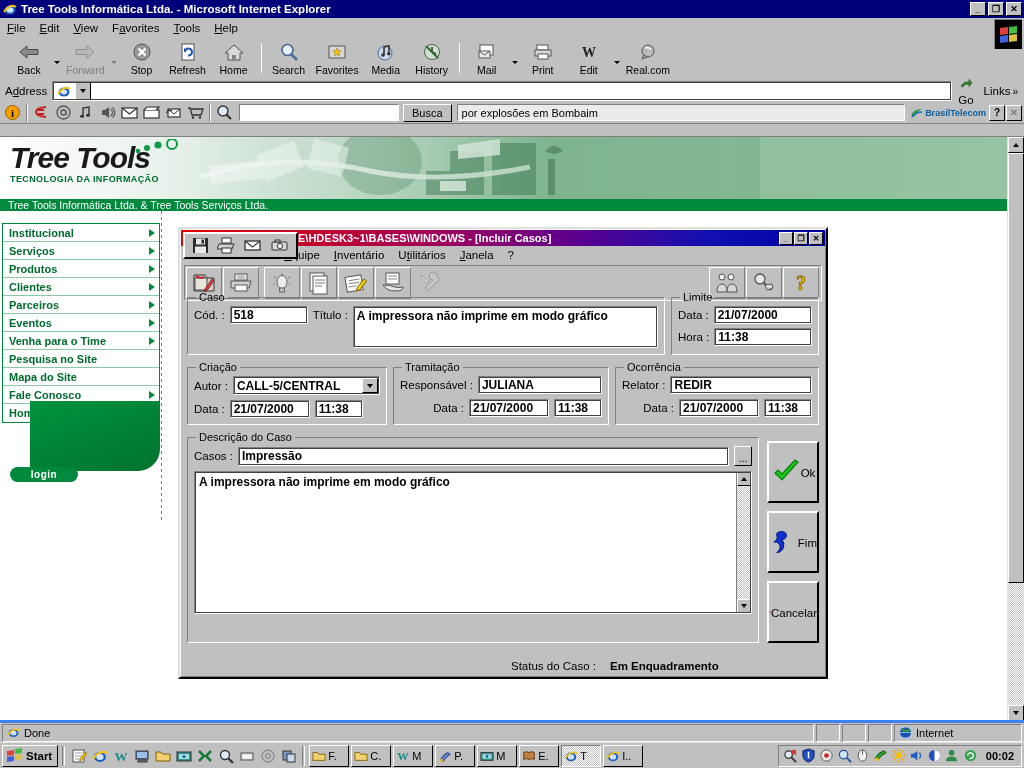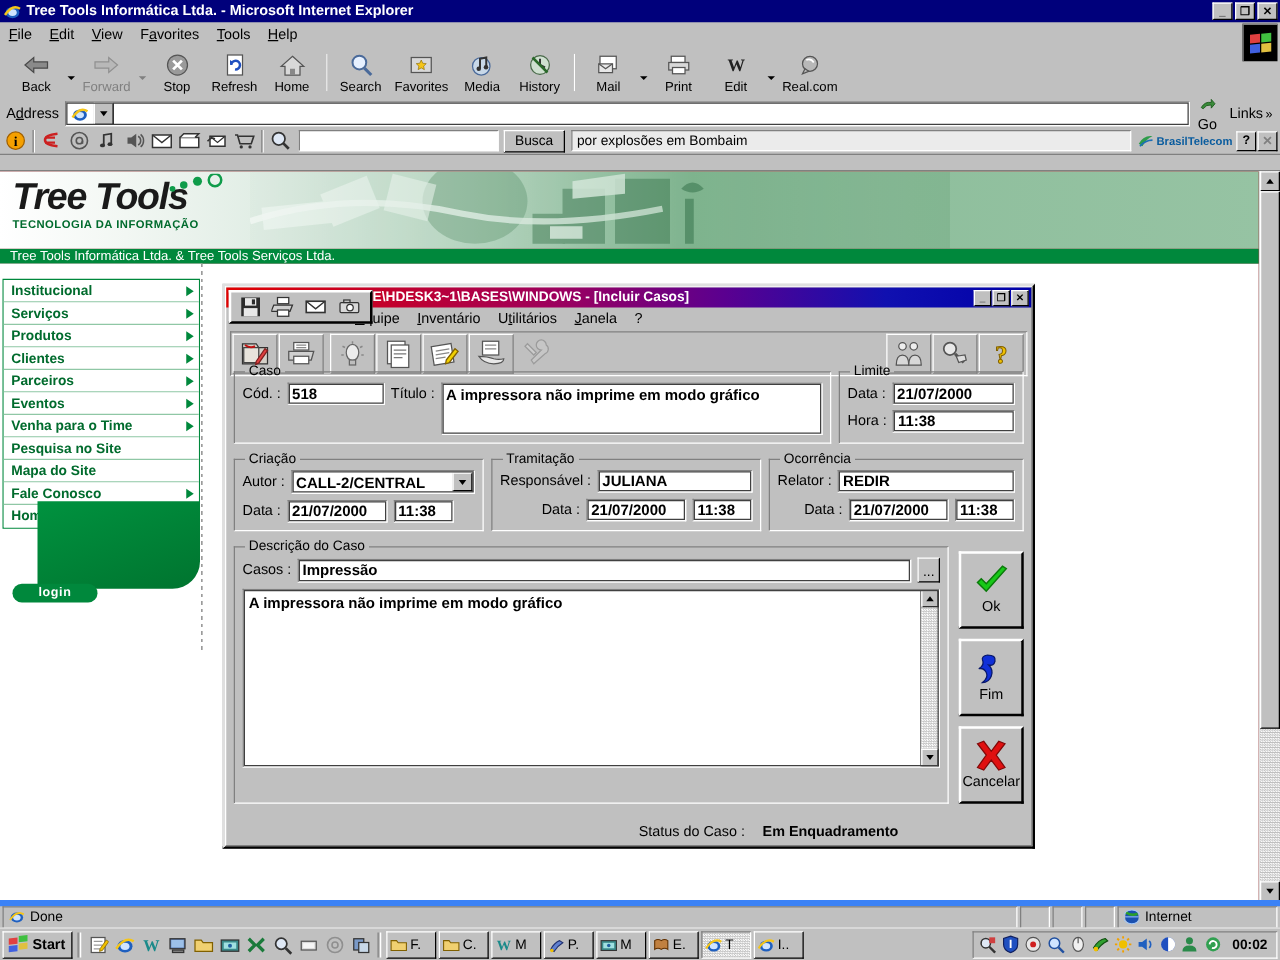--- a/index.html
+++ b/index.html
@@ -206,21 +206,21 @@
   .memo .mtext{flex:1;font-size:12px;font-weight:bold;padding:3px 4px;color:#000;}
   .vscroll{width:15px;background:#dfdfdf;display:flex;flex-direction:column;justify-content:space-between;
     border-left:1px solid #808080;}
   .sb-arrow{height:14px;background:#c0c0c0;display:flex;align-items:center;justify-content:center;
     border-top:1px solid #fff;border-left:1px solid #fff;
     border-right:1px solid #000;border-bottom:1px solid #000;}
   .sb-arrow i.up{border-left:3px solid transparent;border-right:3px solid transparent;border-bottom:4px solid #000;}
   .sb-arrow i.dn{border-left:3px solid transparent;border-right:3px solid transparent;border-top:4px solid #000;}
   .sb-track{flex:1;background:
     repeating-conic-gradient(#fff 0 25%,#c0c0c0 0 50%) 0 0/2px 2px;}
-  .big-btn{width:52px;height:62px;background:#c0c0c0;display:flex;flex-direction:column;
+  .big-btn{width:52px;height:62px;background:#c0c0c0;display:flex;
     align-items:center;justify-content:center;
     border-top:2px solid #fff;border-left:2px solid #fff;
     border-right:2px solid #000;border-bottom:2px solid #000;}
   .big-btn .bl{font-size:11.5px;margin-top:2px;}
   .statusrow{position:absolute;left:0;right:0;bottom:1px;height:18px;display:flex;align-items:center;
     font-size:11.5px;padding-left:330px;gap:14px;}
   .statusrow .sv{font-weight:bold;}
 
   
   .page-scroll{width:17px;height:584px;background:
@@ -229,21 +229,21 @@
   .ps-btn{height:16px;background:#c0c0c0;display:flex;align-items:center;justify-content:center;
     border-top:1px solid #fff;border-left:1px solid #fff;
     border-right:1px solid #000;border-bottom:1px solid #000;}
   .ps-thumb{height:430px;background:#c0c0c0;margin-top:0;
     border-top:1px solid #fff;border-left:1px solid #fff;
     border-right:1px solid #000;border-bottom:1px solid #000;}
   .ps-gap{flex:1;}
 
   
   .ie-status{position:absolute;left:0;bottom:26px;width:1024px;height:22px;background:#c0c0c0;
-    display:flex;align-items:center;padding:2px 2px;gap:2px;border-top:5px solid #3b82f6;}
+    display:flex;align-items:center;padding:2px 2px;gap:2px;border-top:3px solid #3b82f6;}
   .st-pane{height:18px;border-top:1px solid #808080;border-left:1px solid #808080;
     border-right:1px solid #fff;border-bottom:1px solid #fff;
     display:flex;align-items:center;padding:0 4px;font-size:11px;gap:4px;}
   .st-main{flex:1;}
   .st-sm{width:24px;}
   .st-zone{width:128px;}
 
   
   .taskbar{position:absolute;left:0;bottom:0;width:1024px;height:26px;background:#c0c0c0;
     border-top:1px solid #dfdfdf;display:flex;align-items:center;padding:1px 2px;gap:2px;}
@@ -806,21 +806,21 @@
                 </div>
               </fieldset>
             </div>
 
             <div style="display:flex;gap:6px;margin-top:6px;">
               <fieldset class="grp" style="width:200px;">
                 <legend>Criação</legend>
                 <div class="row" style="margin-bottom:5px;">
                   <span class="fld-lbl">Autor :</span>
                   <span class="combo" style="flex:1;">
-                    <span class="cv">CALL-2/CENTRAL</span>
+                    <span class="cv">CALL-5/CENTRAL</span>
                     <span class="cb">
                         <i></i>
                       </span>
                   </span>
                 </div>
                 <div class="row">
                   <span class="fld-lbl">Data :</span>
                   <span class="tinput" style="width:80px;">21/07/2000</span>
                   <span class="tinput" style="width:48px;">11:38</span>
                 </div>

